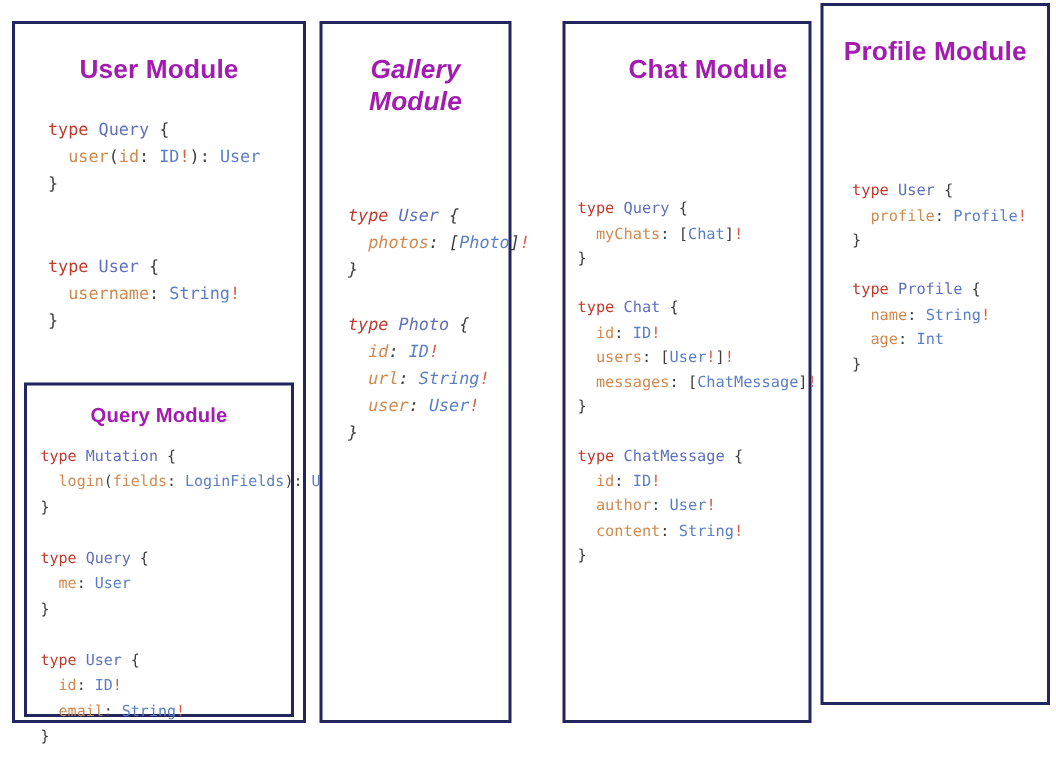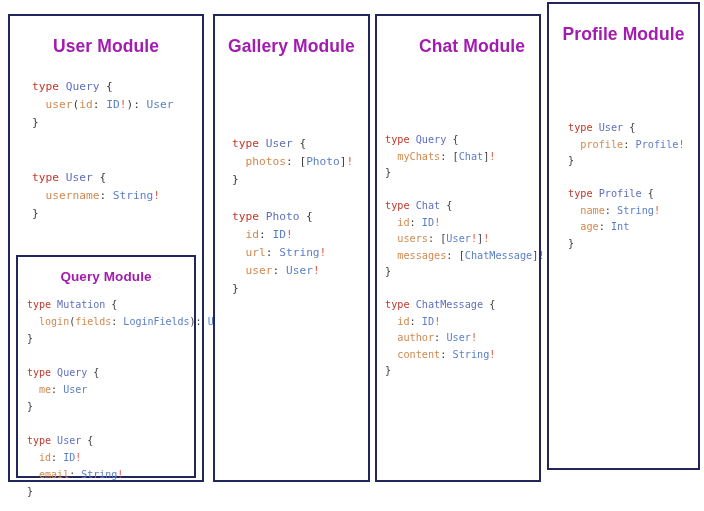--- a/index.html
+++ b/index.html
@@ -42,21 +42,21 @@
   <div class="panel" id="panel-user" style="left:8px;top:14px;width:196px;height:468px;">
     <div class="panel-title title-lg">User Module</div>
     <div class="code code-md code-block" id="code-user" style="left:22px;top:62px;"><div><span class="kw">type </span><span class="tn">Query</span><span class="pn"> {</span></div><div><span class="pn">  </span><span class="fd">user</span><span class="pn">(</span><span class="fd">id</span><span class="pn">: </span><span class="ty">ID</span><span class="bang">!</span><span class="pn">): </span><span class="ty">User</span></div><div><span class="pn">}</span></div><div>&nbsp;</div><div>&nbsp;</div><div><span class="kw">type </span><span class="tn">User</span><span class="pn"> {</span></div><div><span class="pn">  </span><span class="fd">username</span><span class="pn">: </span><span class="ty">String</span><span class="bang">!</span></div><div><span class="pn">}</span></div></div>
 
     <div class="inner-box" id="panel-auth" style="left:6px;top:239px;width:180px;height:223px;">
       <div class="panel-title title-sm">Query Module</div>
       <div class="code code-xs code-block" id="code-auth" style="left:9px;top:39px;"><div><span class="kw">type </span><span class="tn">Mutation</span><span class="pn"> {</span></div><div><span class="pn">  </span><span class="fd">login</span><span class="pn">(</span><span class="fd">fields</span><span class="pn">: </span><span class="ty">LoginFields</span><span class="pn">): </span><span class="ty">User</span></div><div><span class="pn">}</span></div><div>&nbsp;</div><div><span class="kw">type </span><span class="tn">Query</span><span class="pn"> {</span></div><div><span class="pn">  </span><span class="fd">me</span><span class="pn">: </span><span class="ty">User</span></div><div><span class="pn">}</span></div><div>&nbsp;</div><div><span class="kw">type </span><span class="tn">User</span><span class="pn"> {</span></div><div><span class="pn">  </span><span class="fd">id</span><span class="pn">: </span><span class="ty">ID</span><span class="bang">!</span></div><div><span class="pn">  </span><span class="fd">email</span><span class="pn">: </span><span class="ty">String</span><span class="bang">!</span></div><div><span class="pn">}</span></div></div>
     </div>
   </div>
 
-  <div class="panel" id="panel-gallery" style="left:213px;top:14px;width:157px;height:468px;">
+  <div class="panel" id="panel-gallery" style="left:213px;top:14px;width:128px;height:468px;font-style:italic;">
     <div class="panel-title title-lg">Gallery Module</div>
     <div class="code code-md code-block" id="code-gallery" style="left:17px;top:119px;"><div><span class="kw">type </span><span class="tn">User</span><span class="pn"> {</span></div><div><span class="pn">  </span><span class="fd">photos</span><span class="pn">: [</span><span class="ty">Photo</span><span class="pn">]</span><span class="bang">!</span></div><div><span class="pn">}</span></div><div>&nbsp;</div><div><span class="kw">type </span><span class="tn">Photo</span><span class="pn"> {</span></div><div><span class="pn">  </span><span class="fd">id</span><span class="pn">: </span><span class="ty">ID</span><span class="bang">!</span></div><div><span class="pn">  </span><span class="fd">url</span><span class="pn">: </span><span class="ty">String</span><span class="bang">!</span></div><div><span class="pn">  </span><span class="fd">user</span><span class="pn">: </span><span class="ty">User</span><span class="bang">!</span></div><div><span class="pn">}</span></div></div>
   </div>
 
   <div class="panel" id="panel-chat" style="left:375px;top:14px;width:166px;height:468px;padding-left:28px;">
     <div class="panel-title title-lg">Chat Module</div>
     <div class="code code-sm code-block" id="code-chat" style="left:8px;top:116px;"><div><span class="kw">type </span><span class="tn">Query</span><span class="pn"> {</span></div><div><span class="pn">  </span><span class="fd">myChats</span><span class="pn">: [</span><span class="ty">Chat</span><span class="pn">]</span><span class="bang">!</span></div><div><span class="pn">}</span></div><div>&nbsp;</div><div><span class="kw">type </span><span class="tn">Chat</span><span class="pn"> {</span></div><div><span class="pn">  </span><span class="fd">id</span><span class="pn">: </span><span class="ty">ID</span><span class="bang">!</span></div><div><span class="pn">  </span><span class="fd">users</span><span class="pn">: [</span><span class="ty">User</span><span class="bang">!</span><span class="pn">]</span><span class="bang">!</span></div><div><span class="pn">  </span><span class="fd">messages</span><span class="pn">: [</span><span class="ty">ChatMessage</span><span class="pn">]</span><span class="bang">!</span></div><div><span class="pn">}</span></div><div>&nbsp;</div><div><span class="kw">type </span><span class="tn">ChatMessage</span><span class="pn"> {</span></div><div><span class="pn">  </span><span class="fd">id</span><span class="pn">: </span><span class="ty">ID</span><span class="bang">!</span></div><div><span class="pn">  </span><span class="fd">author</span><span class="pn">: </span><span class="ty">User</span><span class="bang">!</span></div><div><span class="pn">  </span><span class="fd">content</span><span class="pn">: </span><span class="ty">String</span><span class="bang">!</span></div><div><span class="pn">}</span></div></div>
   </div>
 
   <div class="panel" id="panel-profile" style="left:547px;top:2px;width:153px;height:468px;">

